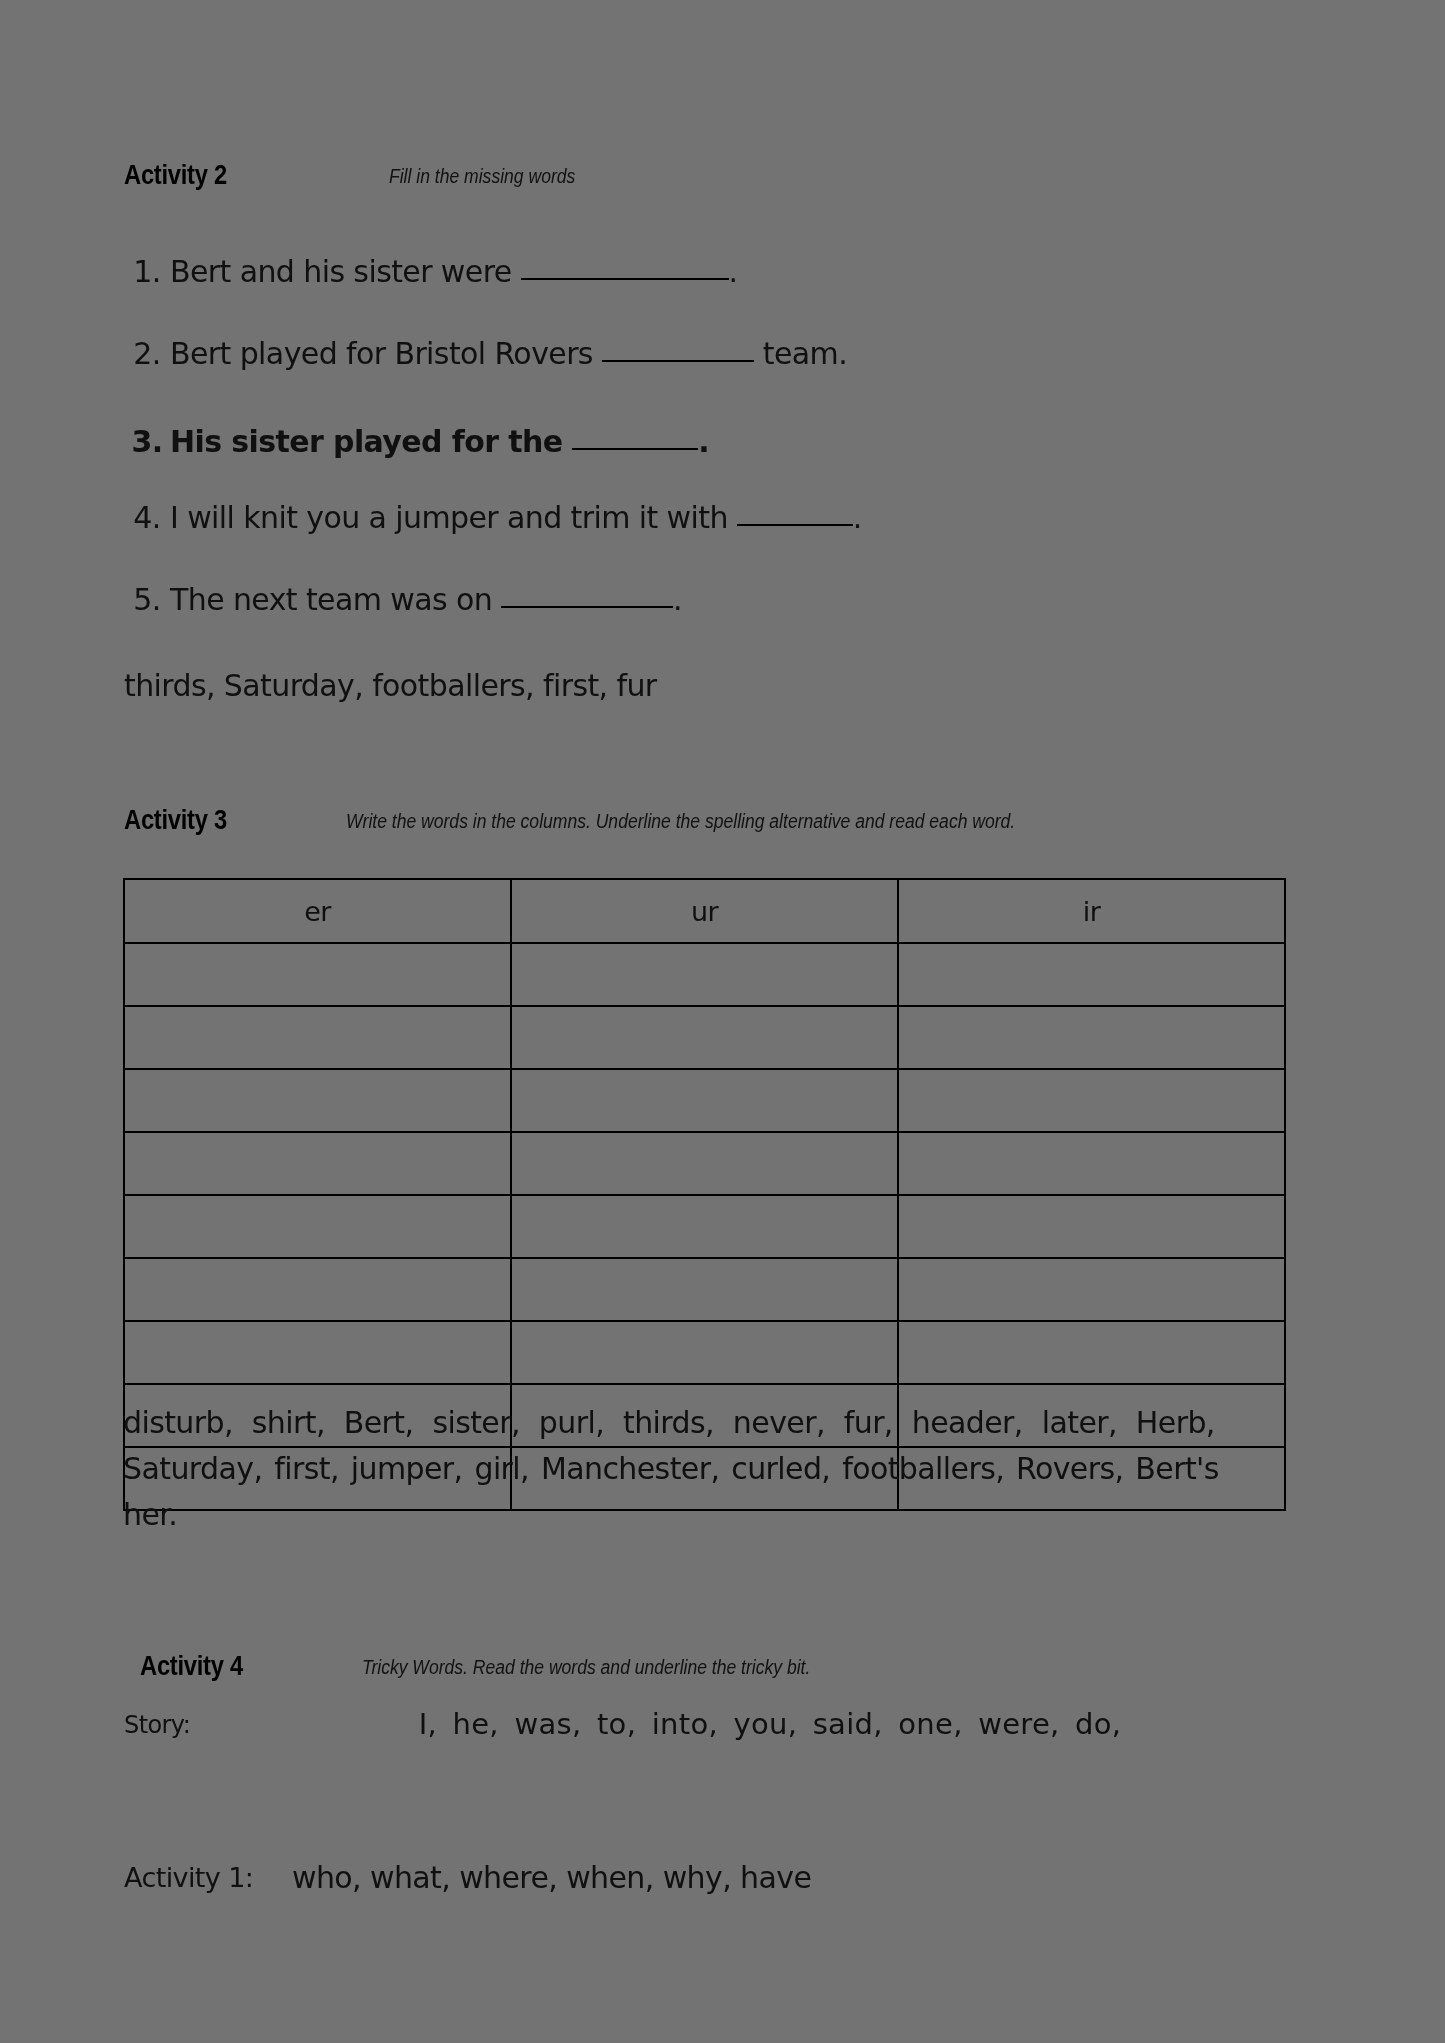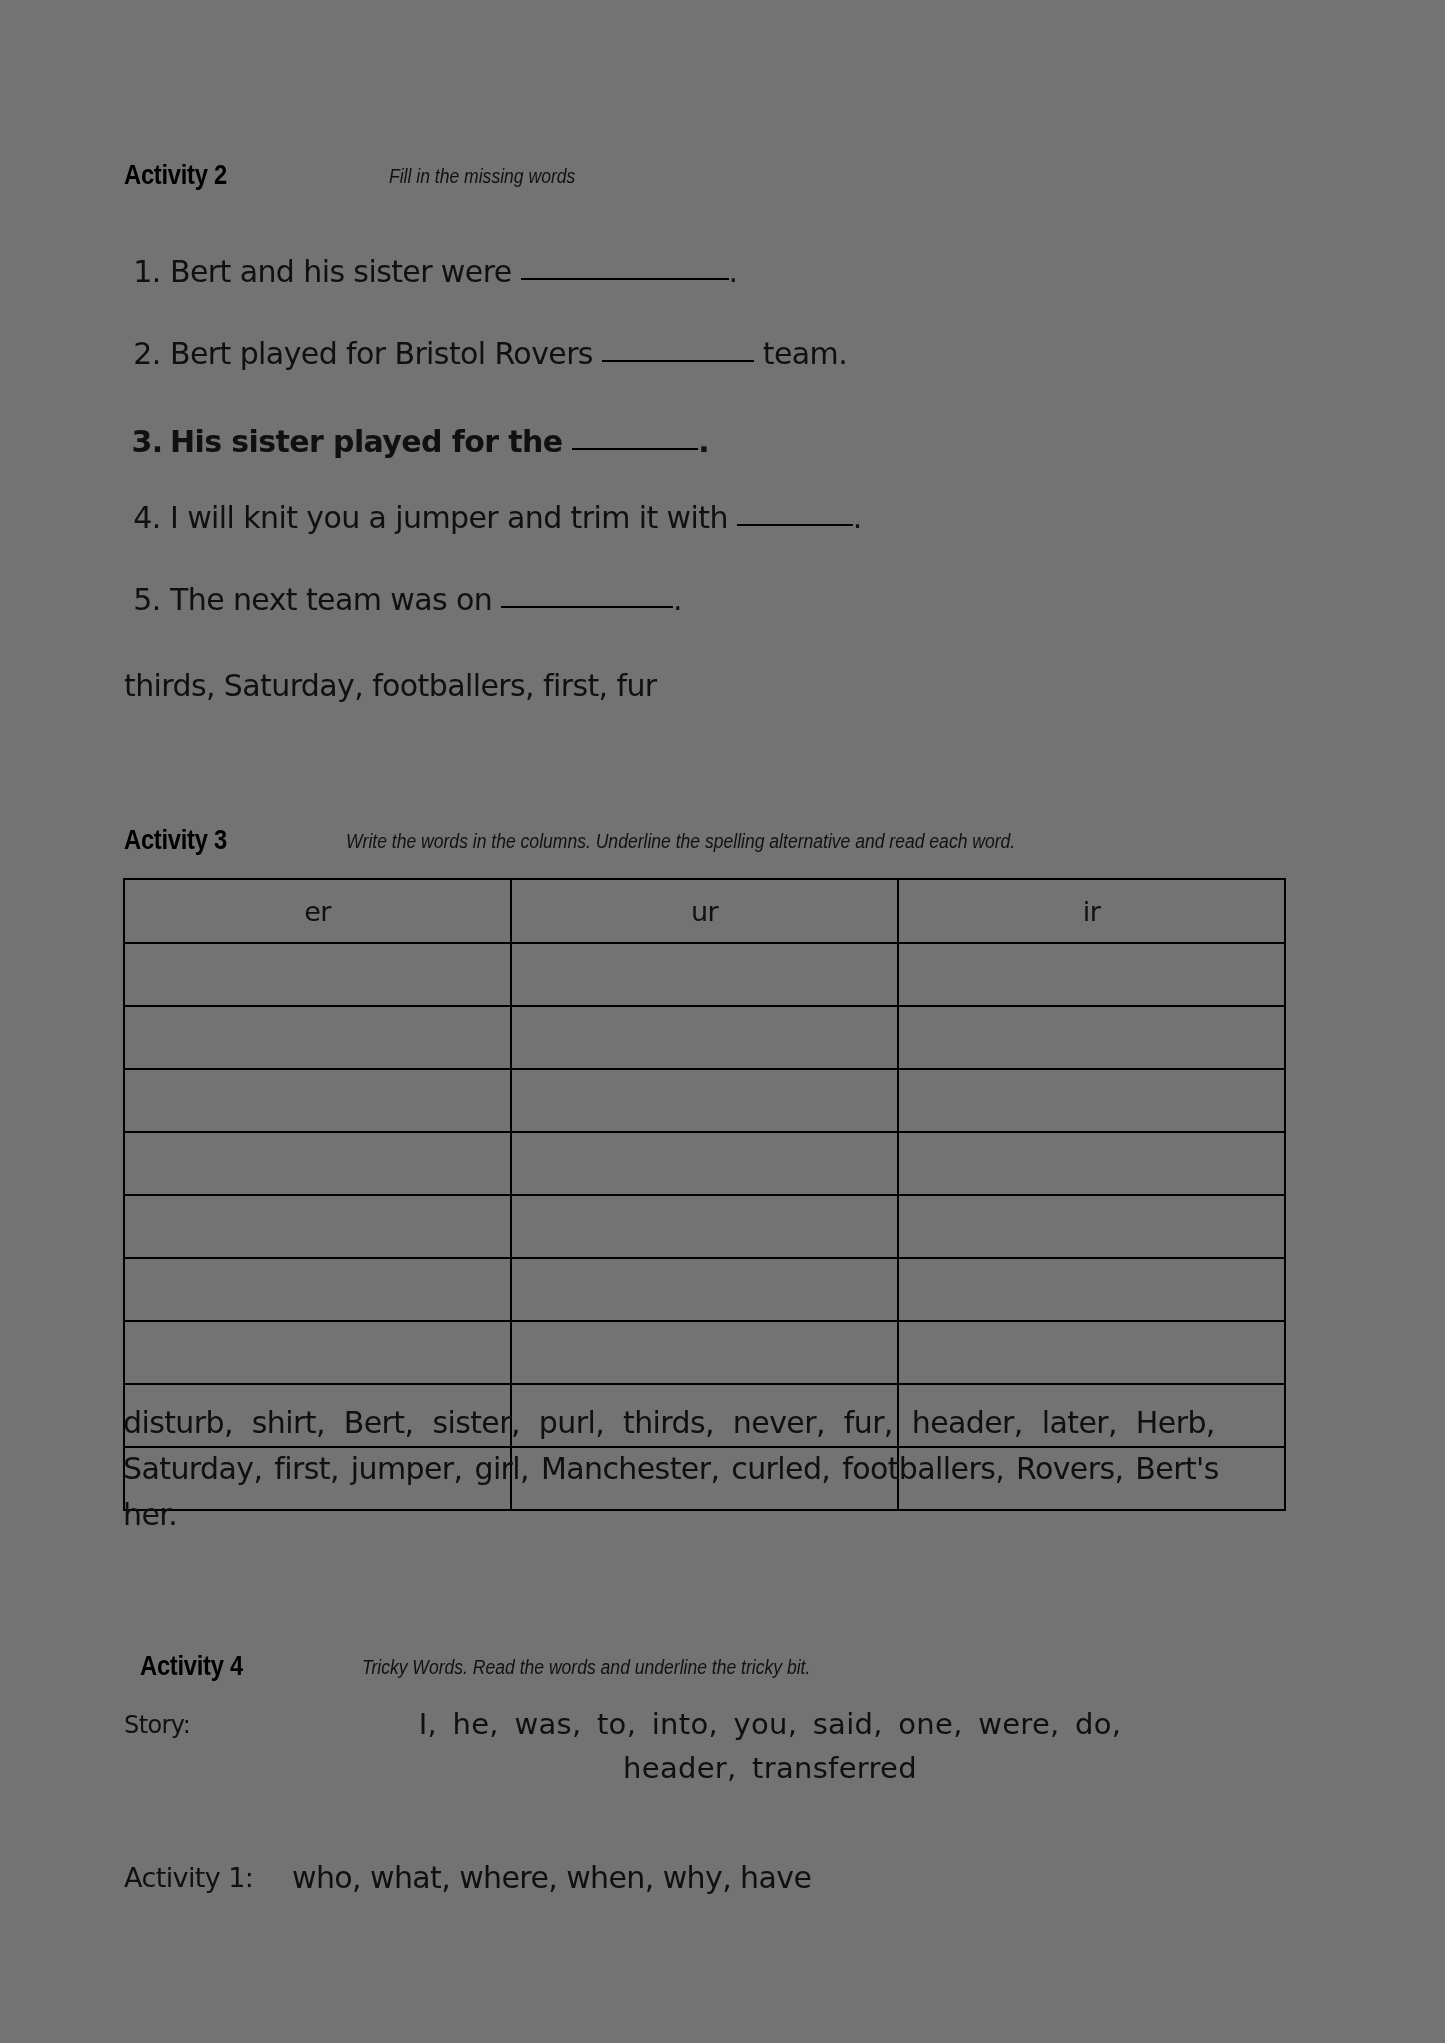--- a/index.html
+++ b/index.html
@@ -100,21 +100,20 @@
     white-space: nowrap;
   }
 
   
   #activity3-heading-row {
     position: absolute;
     left: 124px;
     top: 805px;
     width: 1200px;
     height: 34px;
-    margin-top: 20px;
   }
   #activity3-heading-row .heading { position: absolute; left: 0; top: 0; }
   #activity3-heading-row .instruction { position: absolute; left: 222px; top: 5px; }
 
   #activity3-table {
     position: absolute;
     left: 123px;
     top: 878px;
     width: 1163px;
     border-collapse: collapse;
@@ -324,21 +323,20 @@
 
   <div id="activity4-heading-row">
     <span class="heading">Activity 4</span>
     <span class="instruction">Tricky Words.  Read the words and underline the tricky bit.</span>
   </div>
 
   <div id="story-row">
     <span id="story-label" class="hand">Story:</span>
     <span id="story-words" class="hand">
       <span class="sw-line">I,  he,  was,  to,  into,  you,  said,  one,  were,  do,</span>
-      <span class="sw-line">header,  transferred</span>
     </span>
   </div>
 
   <div id="activity1-row">
     <span id="activity1-label" class="hand">Activity 1:</span>
     <span id="activity1-words" class="hand">who, what, where, when, why, have</span>
   </div>
 
 </div>
 

